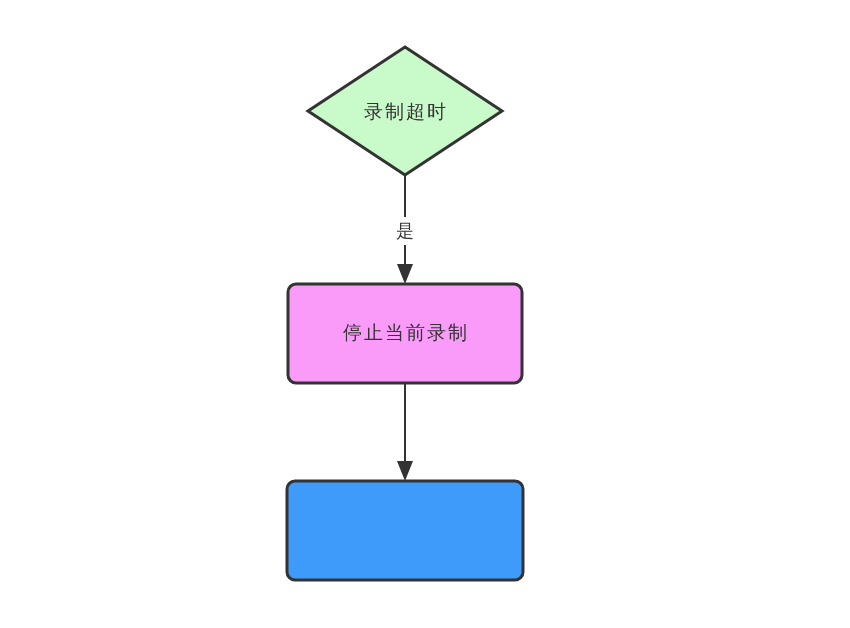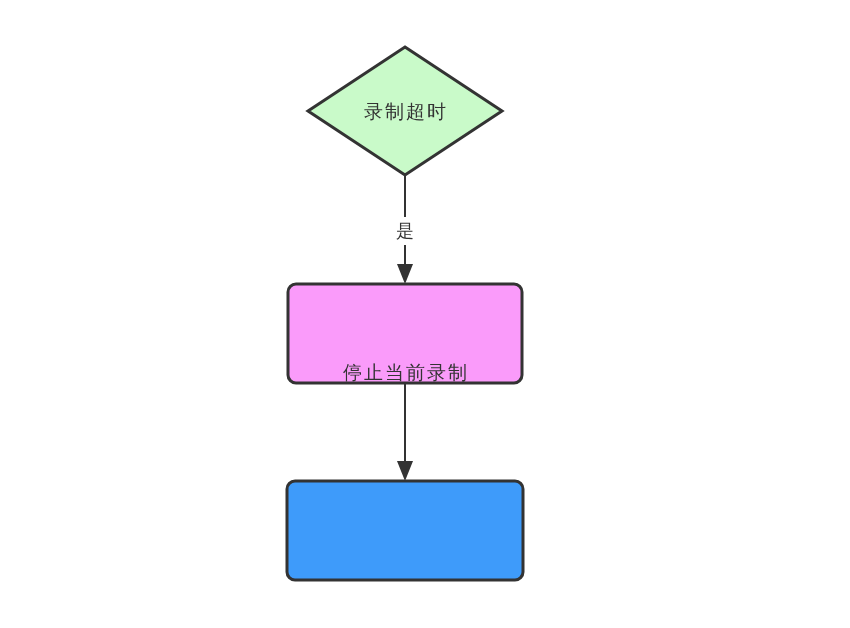--- a/index.html
+++ b/index.html
@@ -70,16 +70,16 @@
     <line class="connector" x1="405" y1="384" x2="405" y2="462"></line>
     <polygon class="arrowhead" points="397,461 413,461 405,481"></polygon>
 
     <rect class="shape" x="287" y="481" width="236" height="99" rx="8" ry="8" fill="#3e9bfa"></rect>
   </svg>
 
   <div class="node-label" style="left:405px; top:112px;">录制超时</div>
 
   <div class="edge-label" style="left:405px; top:231px;">是</div>
 
-  <div class="node-label" style="left:405px; top:333px;margin-top:40px;">停止当前录制</div>
+  <div class="node-label" style="left:405px; top:333px;">停止当前录制</div>
 
 
 </div>
 
 </body></html>

